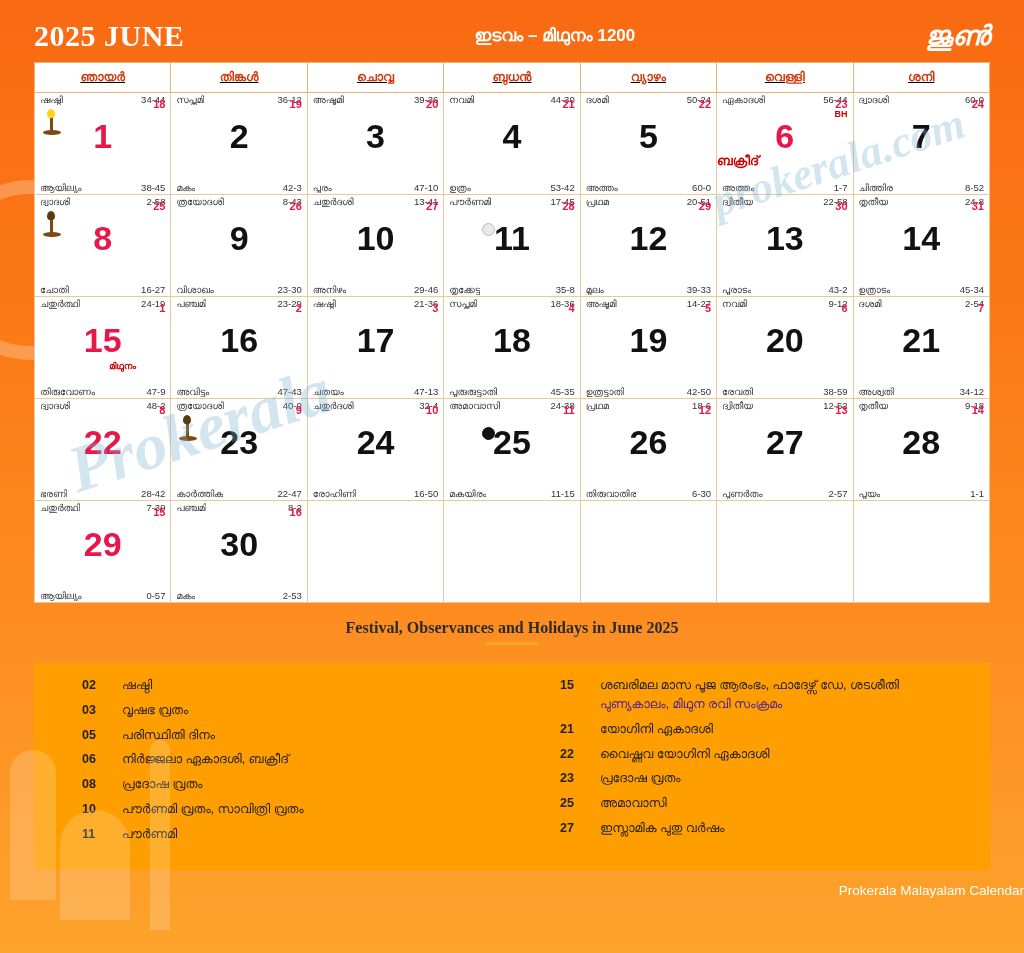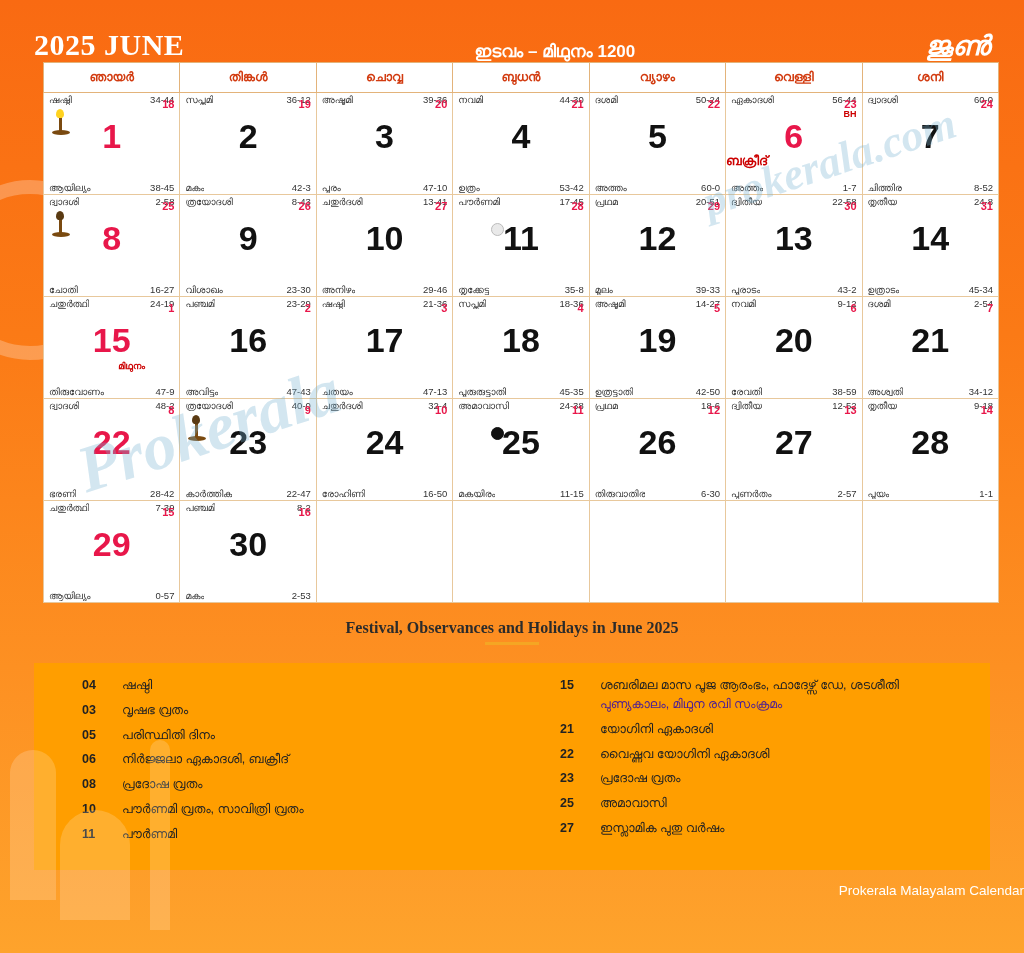--- a/index.html
+++ b/index.html
@@ -9,26 +9,26 @@
     font-family:"Liberation Sans", sans-serif;
     background:linear-gradient(180deg,#f96a12 0%,#fb7a16 35%,#fd9022 70%,#fea32c 100%);
     position:relative; overflow:hidden;
   }
   .bg-deco { position:absolute; left:0; top:430px; width:200px; height:500px; opacity:.18; pointer-events:none; }
   .bg-deco .dome { position:absolute; left:10px; bottom:30px; width:46px; height:150px; background:#fff; border-radius:23px 23px 0 0; }
   .bg-deco .dome2 { position:absolute; left:60px; bottom:10px; width:70px; height:110px; background:#fff; border-radius:35px 35px 0 0; }
   .bg-deco .min { position:absolute; left:150px; bottom:0; width:20px; height:190px; background:#fff; border-radius:10px 10px 0 0; }
   .bg-arc { position:absolute; left:-60px; top:180px; width:180px; height:180px; border:14px solid rgba(255,255,255,.25); border-radius:50%; }
 
-  .header { position:relative; height:62px; padding:10px 34px 0 34px; display:flex; align-items:flex-end; }
+  .header { position:relative; height:62px; padding:10px 34px 0 34px; display:flex; align-items:center; }
   .hdr-left { font-family:"Liberation Serif", serif; font-size:30px; font-weight:bold; color:#fff; letter-spacing:.5px; }
   .hdr-center { flex:1; text-align:center; color:#fff; font-size:17px; font-weight:bold; }
   .hdr-right { font-size:27px; font-weight:bold; color:#fff;font-style:italic; }
 
-  .cal-wrap { position:relative; margin:0 43px; }
+  .cal-wrap { position:relative; margin:0 34px;text-decoration:underline; }
   table.cal { width:956px; border-collapse:collapse; background:#fff; table-layout:fixed; }
   table.cal th {
     background:#fff; color:#d23b10; font-size:12.5px; font-weight:bold;
     height:30px; border:1px solid #e3b37a; padding:0;
   }
   table.cal td {
     border:1px solid #e8c89c; height:102px; vertical-align:top; padding:0; position:relative; background:#fff;
   }
   .cell { position:relative; height:100%; }
   .toprow, .botrow {
@@ -639,21 +639,21 @@
 </div>
 
 <div class="fest-title">
   <span>Festival, Observances and Holidays in June 2025</span>
   <span class="u"></span>
 </div>
 
 <div class="fest-box">
   <div class="fest-col" id="fest-left">
       <div class="fest-row">
-        <span class="d">04</span>
+        <span class="d">02</span>
         <span class="t">ഷഷ്ഠി</span>
       </div>
       <div class="fest-row">
         <span class="d">03</span>
         <span class="t">വൃഷഭ വ്രതം</span>
       </div>
       <div class="fest-row">
         <span class="d">05</span>
         <span class="t">പരിസ്ഥിതി ദിനം</span>
       </div>

